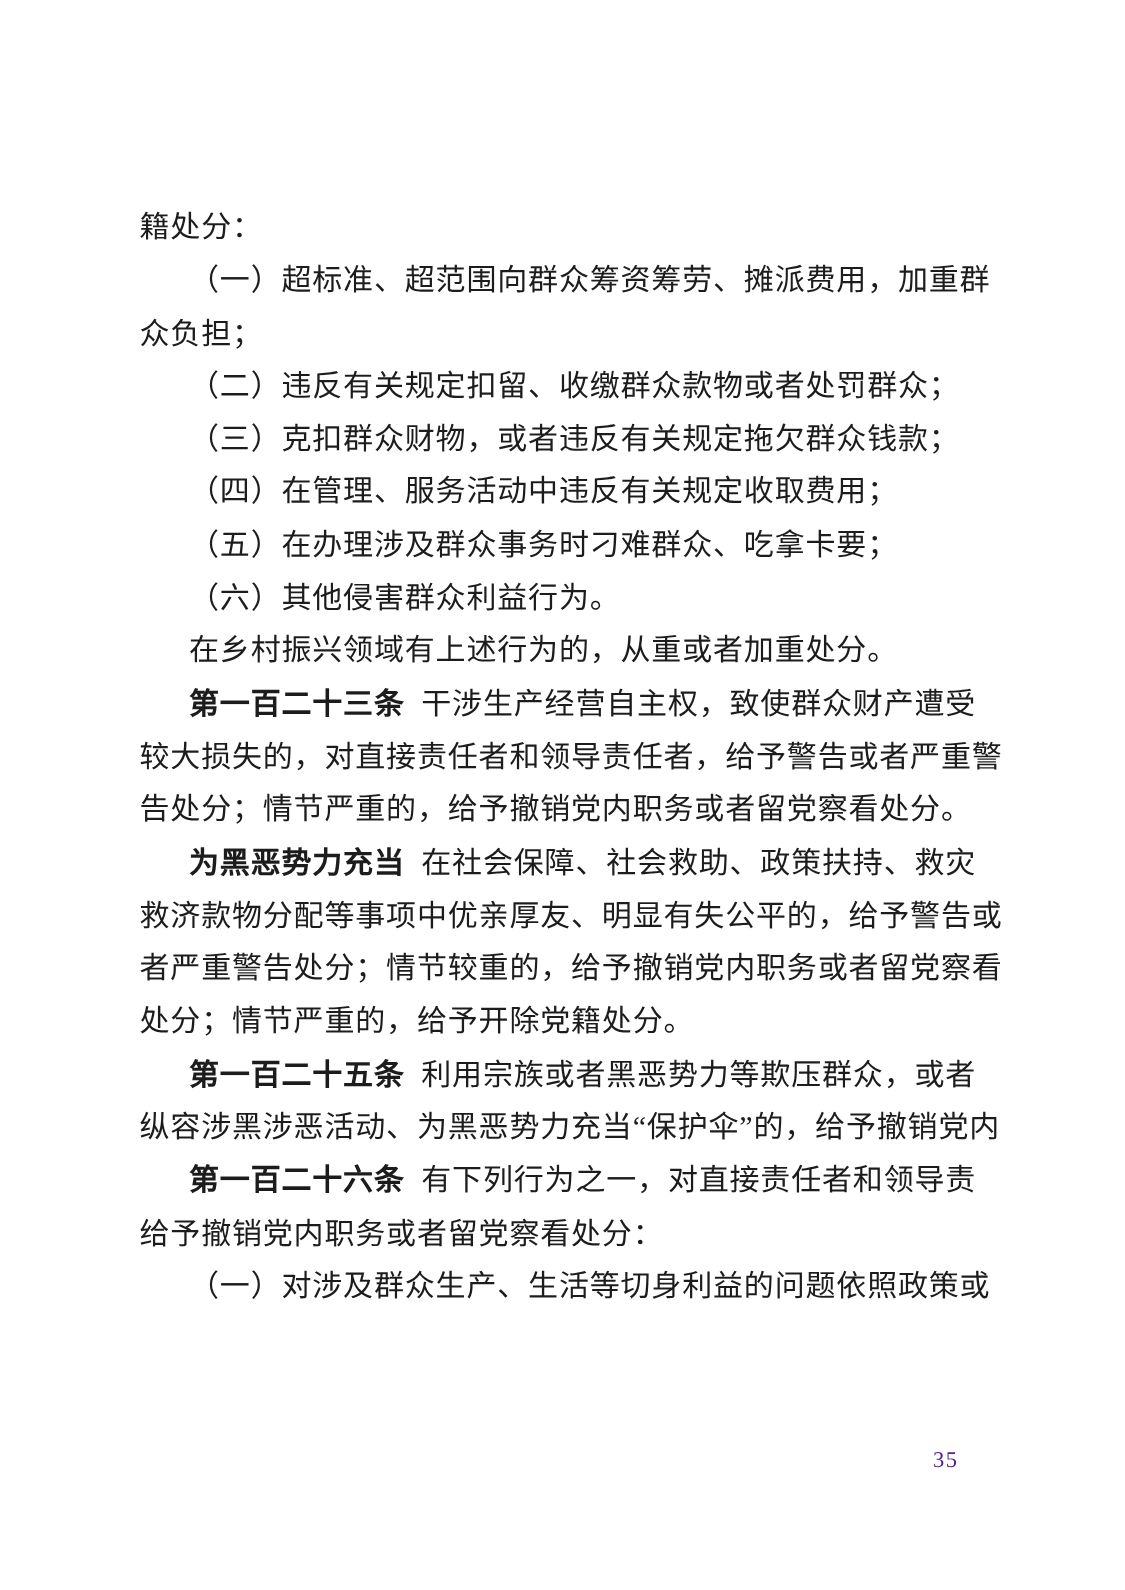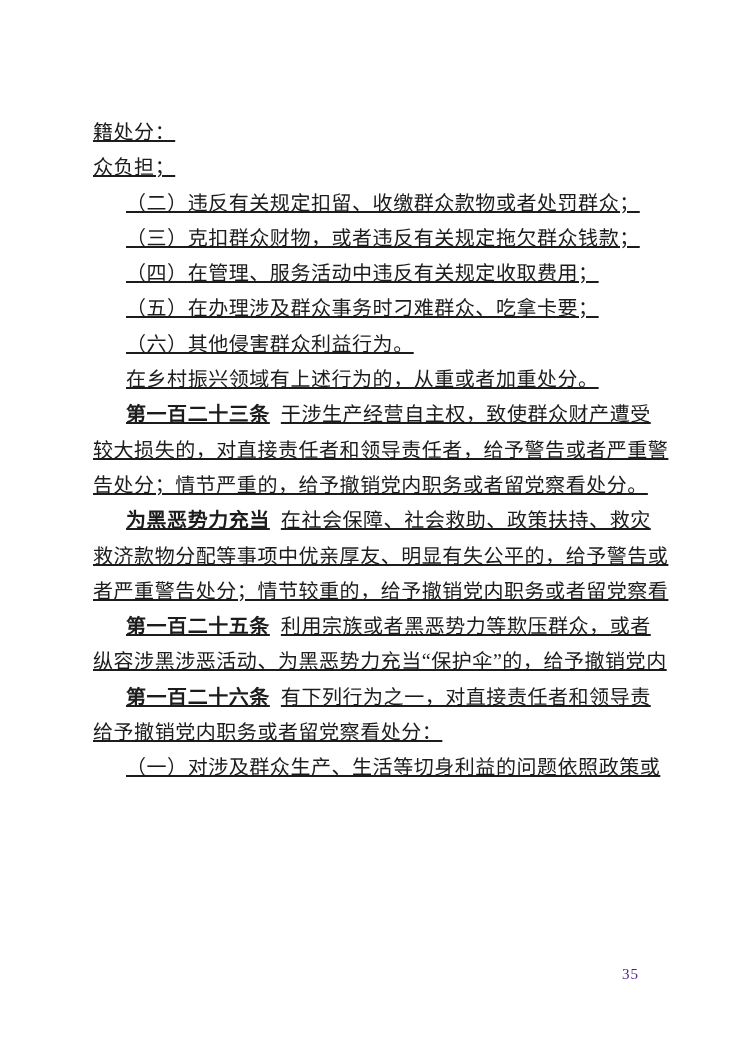--- a/index.html
+++ b/index.html
@@ -12,23 +12,22 @@
     width: 750px;
     height: 1060px;
     background: #ffffff;
     overflow: hidden;
     font-family: "Liberation Serif", "DejaVu Serif", serif;
     color: #1c1c1c;
   }
   .text-block {
     position: absolute;
     left: 93px;
-    top: 115px;
+    top: 135px;
     width: 578px;
-    text-decoration: underline;
   }
   .line {
     font-size: 20px;
     line-height: 35.3px;
     letter-spacing: 0.55px;
     white-space: nowrap;
     color: #1c1c1c;
   }
   .line.indent {
     padding-left: 33px;
@@ -49,33 +48,35 @@
     color: #4c1d95;
     font-family: "Liberation Serif", "DejaVu Serif", serif;
   }
 </style>
 </head>
 <body>
 
 <div class="page">
   <div class="text-block">
       <div class="line"><span class="seg">籍处分：</span></div>
+      <div class="line indent"><span class="seg">（一）超标准、超范围向群众筹资筹劳、摊派费用，加重群</span></div>
       <div class="line"><span class="seg">众负担；</span></div>
       <div class="line indent"><span class="seg">（二）违反有关规定扣留、收缴群众款物或者处罚群众；</span></div>
       <div class="line indent"><span class="seg">（三）克扣群众财物，或者违反有关规定拖欠群众钱款；</span></div>
       <div class="line indent"><span class="seg">（四）在管理、服务活动中违反有关规定收取费用；</span></div>
       <div class="line indent"><span class="seg">（五）在办理涉及群众事务时刁难群众、吃拿卡要；</span></div>
       <div class="line indent"><span class="seg">（六）其他侵害群众利益行为。</span></div>
       <div class="line indent"><span class="seg">在乡村振兴领域有上述行为的，从重或者加重处分。</span></div>
       <div class="line indent"><span class="seg-bold">第一百二十三条</span><span class="seg">干涉生产经营自主权，致使群众财产遭受</span></div>
       <div class="line"><span class="seg">较大损失的，对直接责任者和领导责任者，给予警告或者严重警</span></div>
       <div class="line"><span class="seg">告处分；情节严重的，给予撤销党内职务或者留党察看处分。</span></div>
       <div class="line indent"><span class="seg-bold">为黑恶势力充当</span><span class="seg">在社会保障、社会救助、政策扶持、救灾</span></div>
       <div class="line"><span class="seg">救济款物分配等事项中优亲厚友、明显有失公平的，给予警告或</span></div>
       <div class="line"><span class="seg">者严重警告处分；情节较重的，给予撤销党内职务或者留党察看</span></div>
+      <div class="line"><span class="seg">处分；情节严重的，给予开除党籍处分。</span></div>
       <div class="line indent"><span class="seg-bold">第一百二十五条</span><span class="seg">利用宗族或者黑恶势力等欺压群众，或者</span></div>
       <div class="line"><span class="seg">纵容涉黑涉恶活动、为黑恶势力充当“保护伞”的，给予撤销党内</span></div>
       <div class="line indent"><span class="seg-bold">第一百二十六条</span><span class="seg">有下列行为之一，对直接责任者和领导责</span></div>
       <div class="line"><span class="seg">给予撤销党内职务或者留党察看处分：</span></div>
       <div class="line indent"><span class="seg">（一）对涉及群众生产、生活等切身利益的问题依照政策或</span></div>
     </div>
   <div class="page-number">35</div>
 </div>
 
 </body></html>

